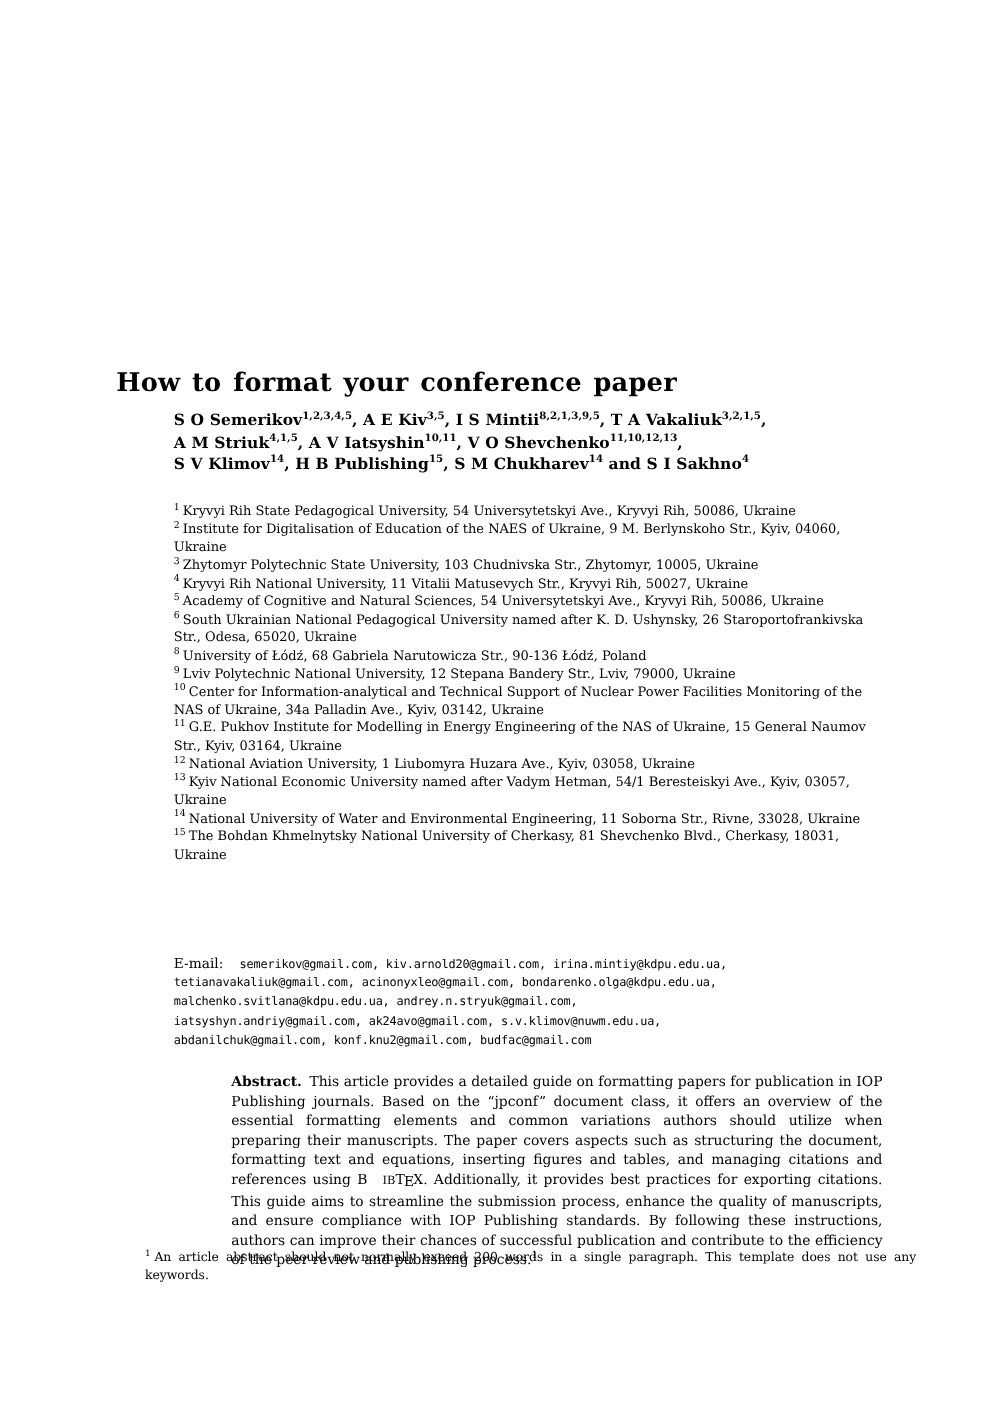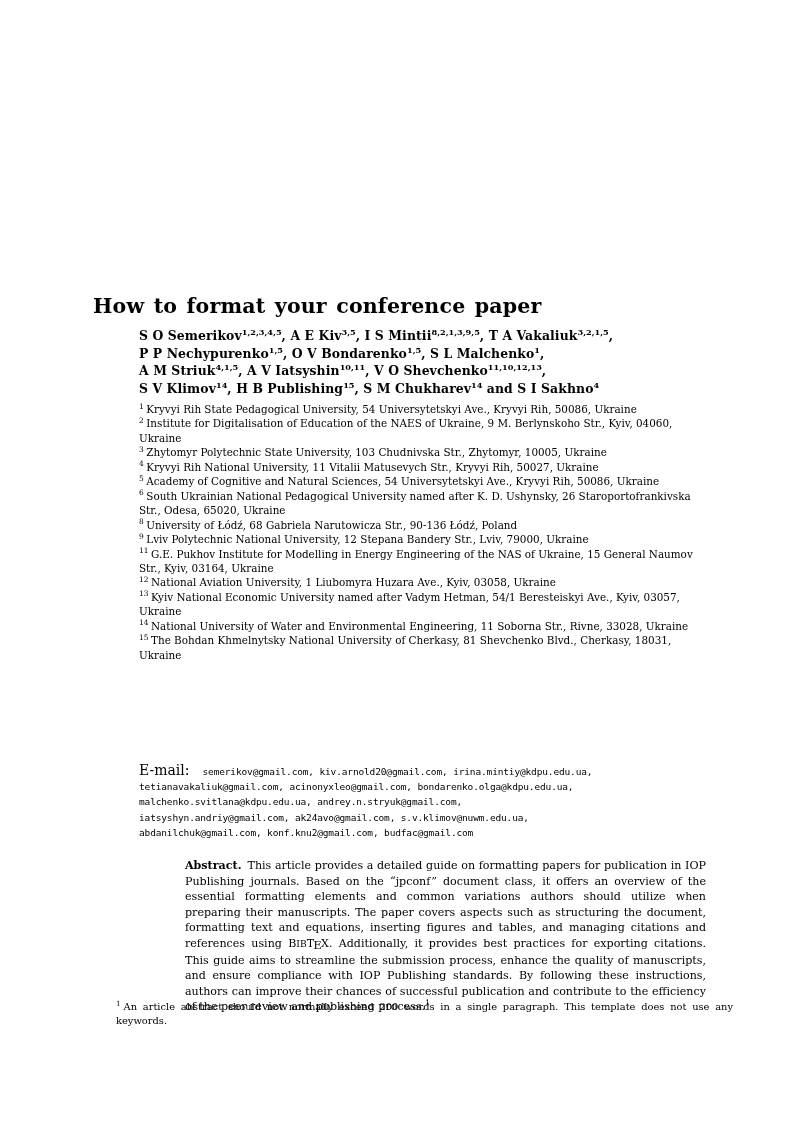--- a/index.html
+++ b/index.html
@@ -83,21 +83,21 @@
   .emails {
     position: absolute;
     left: 139px;
     top: 752px;
     width: 570px;
     font-size: 10.4px;
     line-height: 15.2px;
   }
   .emails .elabel {
     font-family: "DejaVu Serif", serif;
-    font-size: 14px;
+    font-size: 11px;
   }
   .emails .mono {
     font-family: "DejaVu Sans Mono", monospace;
     font-size: 9.5px;
     letter-spacing: -0.15px;
   }
   .emails .eline { display: block; }
   .emails .gap { display: inline-block; width: 13px; }
 
   
@@ -119,20 +119,21 @@
     font-size: 0.7em;
     vertical-align: super;
     line-height: 0;
   }
 
   
   .bibtex { white-space: nowrap; }
   .bibtex .sc {
     font-size: 0.82em;
     letter-spacing: 0.1px;
+    padding-left: 12px;
   }
   .bibtex .lowE {
     display: inline-block;
     position: relative;
     top: 0.22em;
     margin: 0 -0.06em;
     font-size: 1em;
   }
 
   
@@ -155,34 +156,34 @@
 </style>
 </head>
 <body>
 
 <div class="page">
 
   <h1 class="title">How to format your conference paper</h1>
 
   <div class="authors">
       <span class="ln"><span>S O Semerikov</span><sup>1,2,3,4,5</sup><span>, </span><span>A E Kiv</span><sup>3,5</sup><span>, </span><span>I S Mintii</span><sup>8,2,1,3,9,5</sup><span>, </span><span>T A Vakaliuk</span><sup>3,2,1,5</sup><span>,</span></span>
-      <span class="ln"><span>P P Nechypurenko</span><sup>1,5</sup><span>, </span><span>O V Bondarenko</span><sup>1,5</sup><span>, </span><span>S L Malchenko</span><sup>1</sup><span>,</span></span>
       <span class="ln"><span>A M Striuk</span><sup>4,1,5</sup><span>, </span><span>A V Iatsyshin</span><sup>10,11</sup><span>, </span><span>V O Shevchenko</span><sup>11,10,12,13</sup><span>,</span></span>
       <span class="ln"><span>S V Klimov</span><sup>14</sup><span>, </span><span>H B Publishing</span><sup>15</sup><span>, </span><span>S M Chukharev</span><sup>14</sup><span> and </span><span>S I Sakhno</span><sup>4</sup></span>
     </div>
 
   <div class="affils">
       <div class="affil"><span class="num">1</span><span>Kryvyi Rih State Pedagogical University, 54 Universytetskyi Ave., Kryvyi Rih, 50086, Ukraine</span></div>
       <div class="affil"><span class="num">2</span><span>Institute for Digitalisation of Education of the NAES of Ukraine, 9 M. Berlynskoho Str., Kyiv, 04060, Ukraine</span></div>
       <div class="affil"><span class="num">3</span><span>Zhytomyr Polytechnic State University, 103 Chudnivska Str., Zhytomyr, 10005, Ukraine</span></div>
       <div class="affil"><span class="num">4</span><span>Kryvyi Rih National University, 11 Vitalii Matusevych Str., Kryvyi Rih, 50027, Ukraine</span></div>
       <div class="affil"><span class="num">5</span><span>Academy of Cognitive and Natural Sciences, 54 Universytetskyi Ave., Kryvyi Rih, 50086, Ukraine</span></div>
       <div class="affil"><span class="num">6</span><span>South Ukrainian National Pedagogical University named after K. D. Ushynsky, 26 Staroportofrankivska Str., Odesa, 65020, Ukraine</span></div>
       <div class="affil"><span class="num">8</span><span>University of Łódź, 68 Gabriela Narutowicza Str., 90-136 Łódź, Poland</span></div>
       <div class="affil"><span class="num">9</span><span>Lviv Polytechnic National University, 12 Stepana Bandery Str., Lviv, 79000, Ukraine</span></div>
+      <div class="affil"><span class="num">10</span><span>Center for Information-analytical and Technical Support of Nuclear Power Facilities Monitoring of the NAS of Ukraine, 34a Palladin Ave., Kyiv, 03142, Ukraine</span></div>
       <div class="affil"><span class="num">11</span><span>G.E. Pukhov Institute for Modelling in Energy Engineering of the NAS of Ukraine, 15 General Naumov Str., Kyiv, 03164, Ukraine</span></div>
       <div class="affil"><span class="num">12</span><span>National Aviation University, 1 Liubomyra Huzara Ave., Kyiv, 03058, Ukraine</span></div>
       <div class="affil"><span class="num">13</span><span>Kyiv National Economic University named after Vadym Hetman, 54/1 Beresteiskyi Ave., Kyiv, 03057, Ukraine</span></div>
       <div class="affil"><span class="num">14</span><span>National University of Water and Environmental Engineering, 11 Soborna Str., Rivne, 33028, Ukraine</span></div>
       <div class="affil"><span class="num">15</span><span>The Bohdan Khmelnytsky National University of Cherkasy, 81 Shevchenko Blvd., Cherkasy, 18031, Ukraine</span></div>
     </div>
 
   <div class="emails">
       <span class="eline"><span class="elabel">E-mail:</span><span class="gap"></span><span class="mono">semerikov@gmail.com, kiv.arnold20@gmail.com, irina.mintiy@kdpu.edu.ua,</span></span>
       <span class="eline"><span class="mono">tetianavakaliuk@gmail.com, acinonyxleo@gmail.com, bondarenko.olga@kdpu.edu.ua,</span></span>

